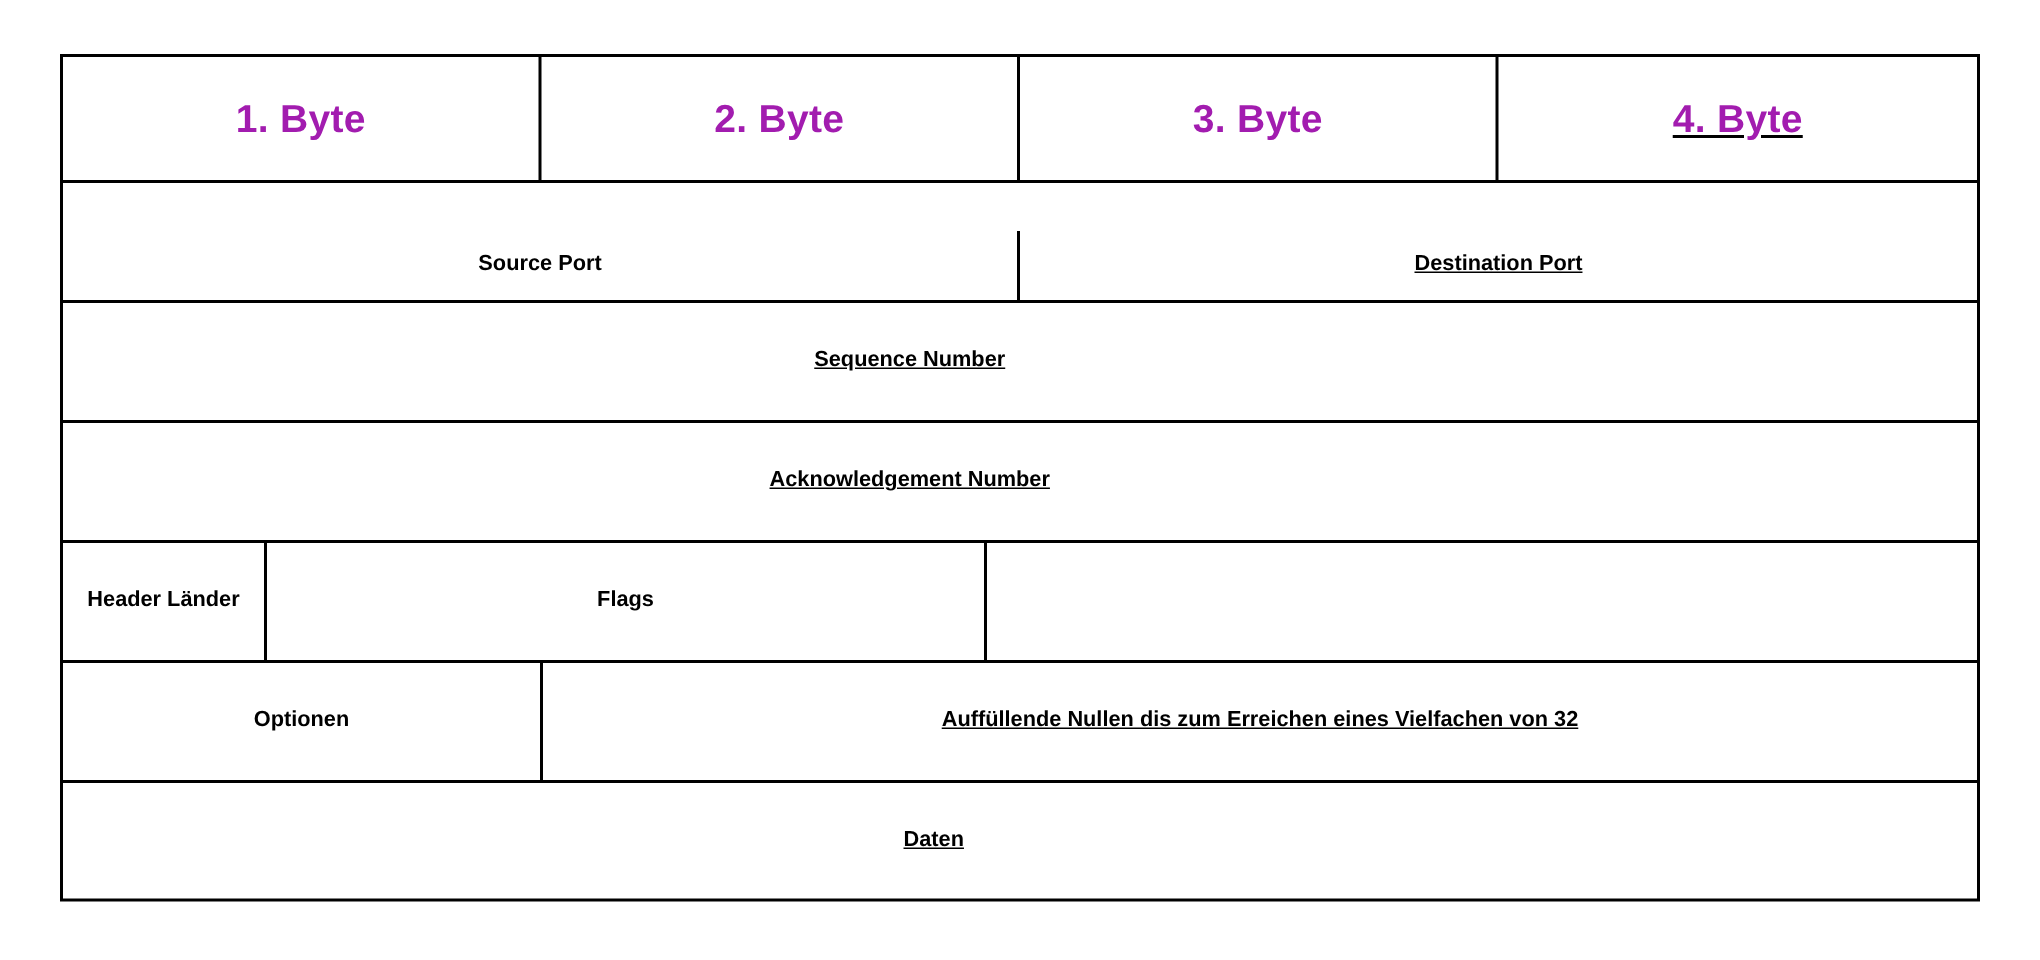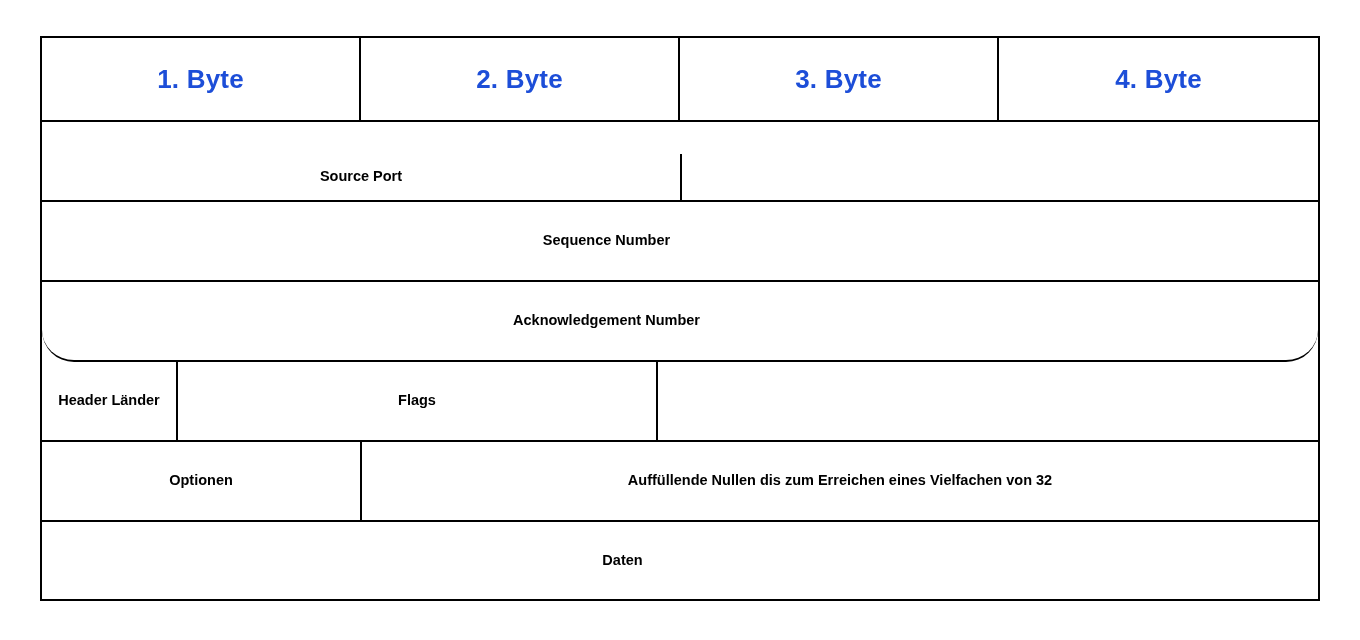--- a/index.html
+++ b/index.html
@@ -41,40 +41,41 @@
     box-sizing: border-box;
     display: flex;
     align-items: center;
     justify-content: center;
     text-align: center;
     border-right: 2px solid #000000;
     overflow: hidden;
   }
   .cell.nolineright {
     border-right: none;
+    text-decoration: underline;
   }
 
   
   .row-header { height: 84px; }
   .byte-cell {
     width: 320px;
     height: 100%;
   }
   .byte-label {
-    color: #1d4ed8;
+    color: #a21caf;
     font-size: 26px;
     font-weight: bold;
     letter-spacing: 0.2px;
     line-height: 1;
   }
 
   
   .row-ports   { height: 80px; }
   .row-seq     { height: 80px; }
-  .row-ack     { height: 80px; border-radius: 32px; }
+  .row-ack     { height: 80px; }
   .row-flags   { height: 80px; }
   .row-options { height: 80px; }
   .row-data    { height: 77px; padding-left: 16px; }
 
   .field-label {
     color: #000000;
     font-size: 14.5px;
     font-weight: bold;
     line-height: 1.2;
     white-space: nowrap;
@@ -105,20 +106,23 @@
     </div>
     <div class="cell byte-cell nolineright">
       <span class="byte-label">4. Byte</span>
     </div>
   </div>
 
   <div class="row row-ports">
     <div class="cell w-half">
       <span class="field-label">Source Port</span>
     </div>
+    <div class="cell w-half nolineright">
+      <span class="field-label">Destination Port</span>
+    </div>
   </div>
 
   <div class="row row-seq">
     <div class="cell w-full nolineright">
       <span class="field-label">Sequence Number</span>
     </div>
   </div>
 
   <div class="row row-ack">
     <div class="cell w-full nolineright">

